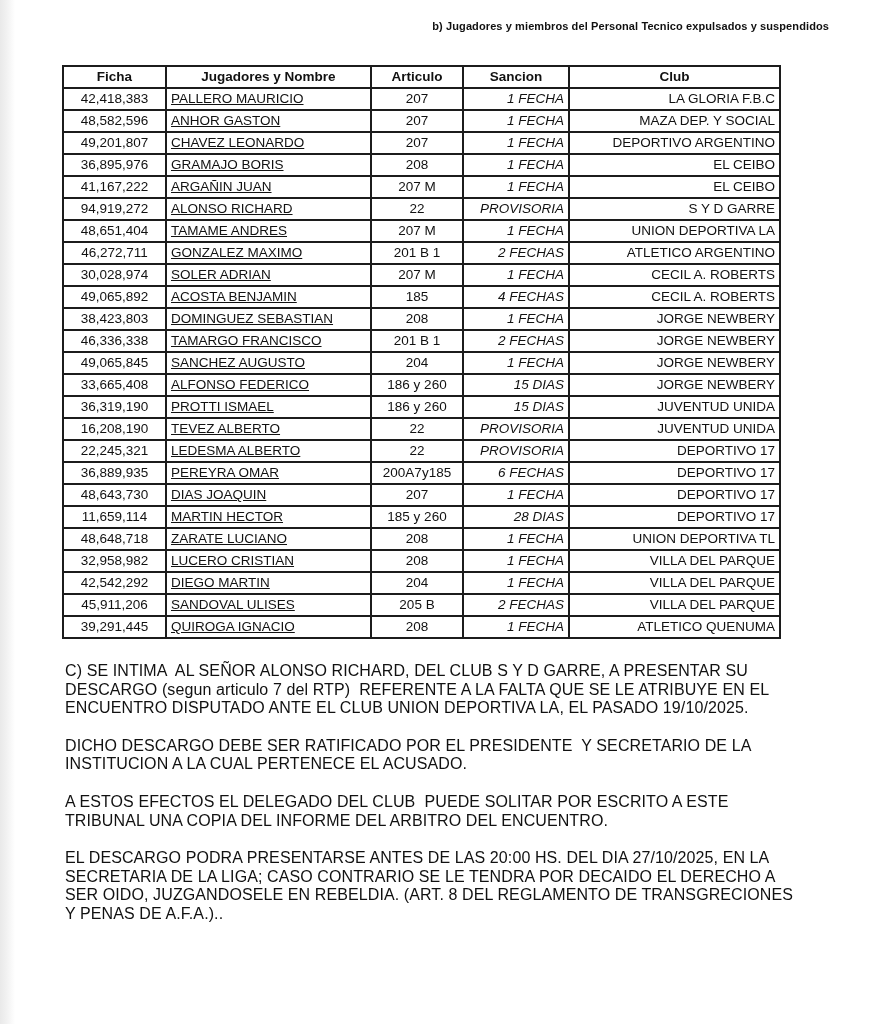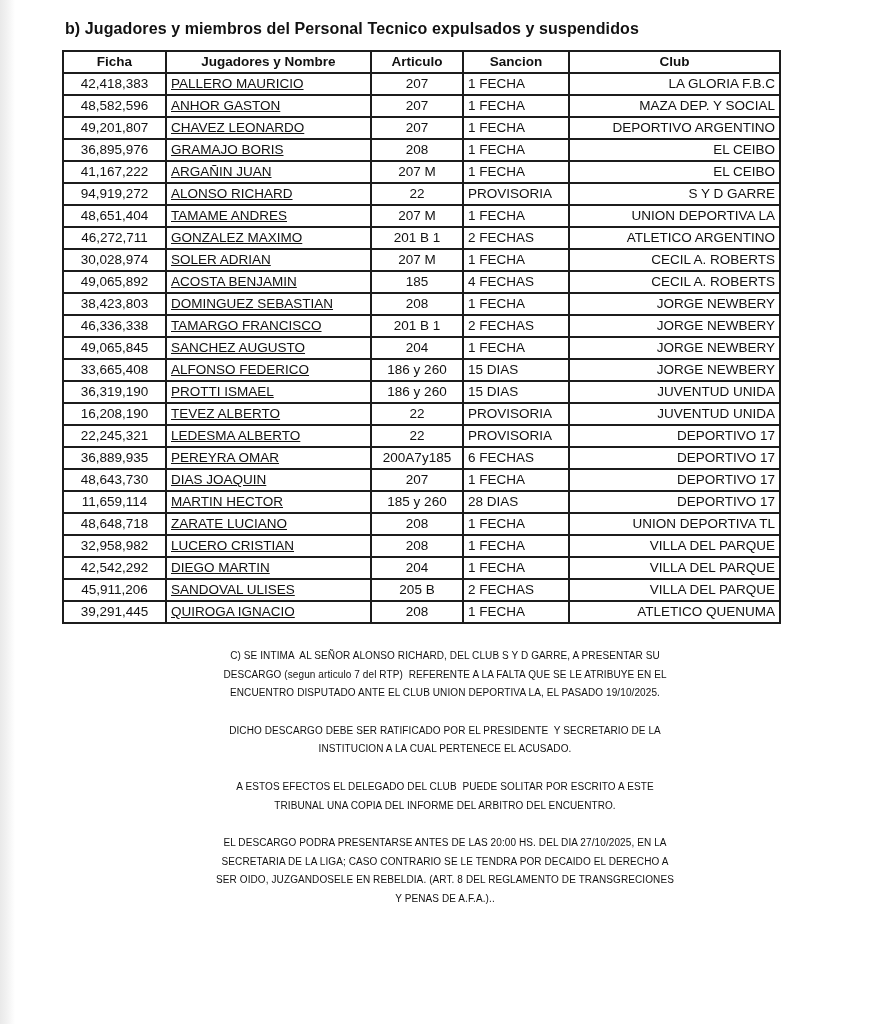--- a/index.html
+++ b/index.html
@@ -12,24 +12,25 @@
     overflow: hidden;
   }
   .page {
     position: relative;
     width: 869px;
     height: 1024px;
     background: linear-gradient(90deg, #e9e9e9 0px, #f2f2f2 7px, #ffffff 15px);
     padding: 20px 40px 20px 65px;
   }
   .doc-title {
-    font-size: 16px;
+    font-size: 11px;
     font-weight: bold;
     letter-spacing: 0.1px;
-    margin-bottom: 12px;
+    margin-bottom: 33px;
+    text-align: right;
   }
   table.sanctions {
     border-collapse: collapse;
     margin-left: -3px;
     table-layout: fixed;
     width: 717px;
   }
   table.sanctions th,
   table.sanctions td {
     border: 2px solid #1c1c1c;
@@ -39,33 +40,32 @@
     padding: 1px 4px;
     white-space: nowrap;
     overflow: hidden;
   }
   table.sanctions th {
     font-weight: bold;
   }
   td.c-ficha   { text-align: center; }
   td.c-nombre  { text-align: left; padding-left: 6px; text-decoration: underline; }
   td.c-articulo{ text-align: center; padding-left: 1px; padding-right: 1px; }
-  td.c-sancion { text-align: left; padding-left: 0; padding-right: 0; }
+  td.c-sancion { text-align: right; padding-left: 0; padding-right: 0; font-style: italic; }
   td.c-club    { text-align: right; padding-left: 5px; }
   .paragraphs {
     margin-top: 23px;
     width: 760px;
   }
   .para {
-    font-size: 10px;
+    font-size: 16px;
     line-height: 18.6px;
     white-space: pre-wrap;
     margin-bottom: 19px;
     letter-spacing: 0.1px;
-    text-align: center;
   }
 </style>
 </head>
 <body>
 
 <div class="page">
 
   <div class="doc-title">b) Jugadores y miembros del Personal Tecnico expulsados y suspendidos</div>
 
   <table class="sanctions">

